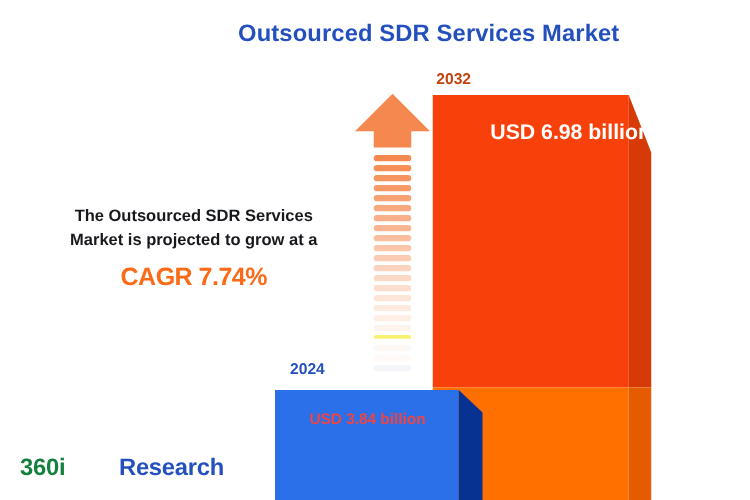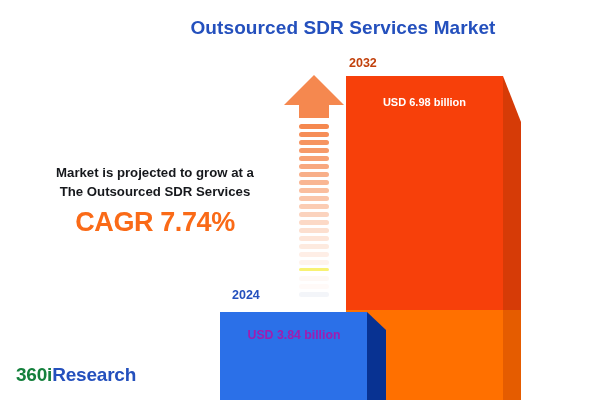--- a/index.html
+++ b/index.html
@@ -46,39 +46,39 @@
   #callout-line-1,
   #callout-line-2 {
     font-size: 13.2px;
     font-weight: bold;
     color: #16181c;
     line-height: 19px;
     white-space: nowrap;
   }
   #callout-cagr {
     margin-top: 4px;
-    font-size: 27px;
+    font-size: 20px;
     font-weight: bold;
     color: #fa6a17;
     letter-spacing: -0.4px;
     line-height: 34px;
     white-space: nowrap;
   }
 
   
   #logo {
     position: absolute;
     left: 16px;
     top: 364px;
     font-size: 19px;
     font-weight: bold;
     letter-spacing: -0.2px;
   }
   .logo-orange { color: #15803d; }
-  .logo-blue   { color: #2450bd; }
+  .logo-blue   { color: #2450bd; padding-left: 43px; }
 
   
   #growth-arrow {
     position: absolute;
     left: 283px;
     top: 74px;
     width: 62px;
     height: 224px;
   }
   #growth-arrow svg { display: block; }
@@ -99,23 +99,24 @@
     font-size: 12.5px;
     font-weight: bold;
     color: #c2410c;
   }
   #value-2032 {
     position: absolute;
     left: 346px;
     top: 96px;
     width: 157px;
     text-align: center;
-    font-size: 11px;
+    font-size: 17px;
     font-weight: bold;
     color: #ffffff;
+    padding-left: 32px;
   }
 
   
   #bar-2024 {
     position: absolute;
     left: 220px;
     top: 310px;
     width: 168px;
     height: 90px;
   }
@@ -129,33 +130,33 @@
     color: #2450bd;
   }
   #value-2024 {
     position: absolute;
     left: 221px;
     top: 328px;
     width: 146px;
     text-align: center;
     font-size: 12.3px;
     font-weight: bold;
-    color: #a21caf;
+    color: #ef4444;
   }
 </style>
 </head>
 <body>
 
 <div id="infographic">
 
   <div id="chart-title">Outsourced SDR Services Market</div>
 
   <div id="callout-block">
+    <div id="callout-line-1">The Outsourced SDR Services</div>
     <div id="callout-line-2">Market is projected to grow at a</div>
-    <div id="callout-line-1">The Outsourced SDR Services</div>
     <div id="callout-cagr">CAGR 7.74%</div>
   </div>
 
   <div id="growth-arrow">
     <svg width="62" height="224" viewBox="0 0 62 224" xmlns="http://www.w3.org/2000/svg">
 
       <polygon points="31,1 61,31 46,31 46,44 16,44 16,31 1,31" fill="#f5884f"></polygon>
 
       <g>
         <rect x="16" y="50" width="30" height="5" rx="2.5" fill="#f5884f" opacity="1.00"></rect>

